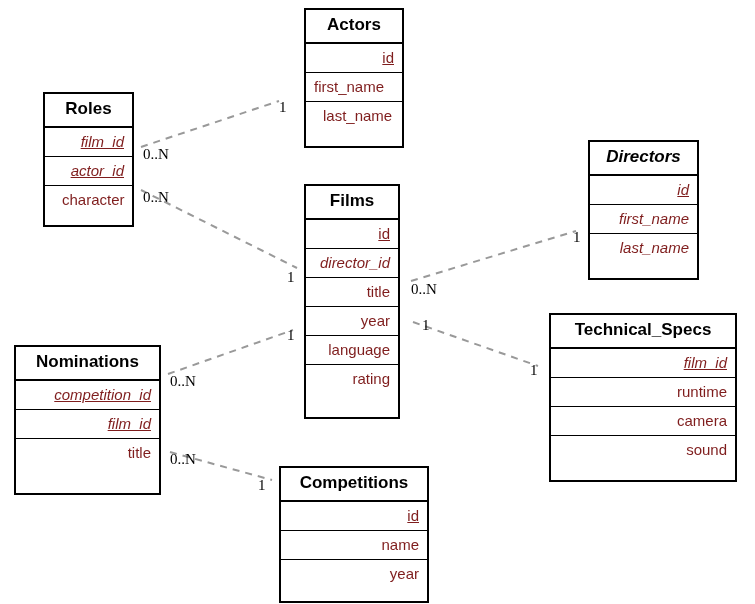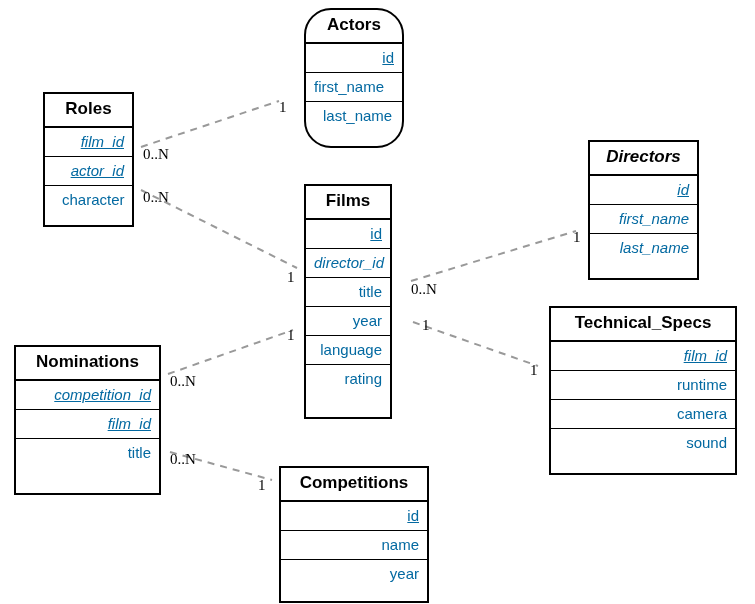--- a/index.html
+++ b/index.html
@@ -42,21 +42,21 @@
     border-bottom: 2px solid #000000;
     padding: 0 6px;
     white-space: nowrap;
     overflow: hidden;
   }
   .attr {
     box-sizing: border-box;
     height: 29px;
     line-height: 27px;
     font-size: 15px;
-    color: #0369a1;
+    color: #7f1d1d;
     padding: 0 8px;
     border-bottom: 1px solid #000000;
     white-space: nowrap;
     overflow: hidden;
     text-align: right;
   }
   .attr:last-child {
     border-bottom: none;
     padding-left: 17px;
   }
@@ -90,48 +90,48 @@
 <div id="canvas">
   <svg class="connectors" id="connector-layer">
       <line x1="141" y1="147" x2="279" y2="101" stroke="#999999" stroke-width="2" stroke-dasharray="7,6"></line>
       <line x1="141" y1="190" x2="297" y2="268" stroke="#999999" stroke-width="2" stroke-dasharray="7,6"></line>
       <line x1="411" y1="281" x2="576" y2="231" stroke="#999999" stroke-width="2" stroke-dasharray="7,6"></line>
       <line x1="413" y1="322" x2="538" y2="366" stroke="#999999" stroke-width="2" stroke-dasharray="7,6"></line>
       <line x1="168" y1="374" x2="293" y2="330" stroke="#999999" stroke-width="2" stroke-dasharray="7,6"></line>
       <line x1="170" y1="452" x2="272" y2="480" stroke="#999999" stroke-width="2" stroke-dasharray="7,6"></line>
     </svg>
   <div id="entity-layer">
-      <div class="entity" style="left: 304px; top: 8px; width: 100px; height: 140px; border-radius: 27px;">
+      <div class="entity" style="left: 304px; top: 8px; width: 100px; height: 140px;">
         <div class="entity-title">Actors</div>
         <div class="attr "><span class="key-pk">id</span></div>
         <div class="attr align-stretch"><span>first_name</span></div>
         <div class="attr align-stretch"><span>last_name</span></div>
       </div>
       <div class="entity" style="left: 43px; top: 92px; width: 91px; height: 135px;">
         <div class="entity-title">Roles</div>
         <div class="attr "><span class="key-pkfk">film_id</span></div>
         <div class="attr "><span class="key-pkfk">actor_id</span></div>
         <div class="attr "><span>character</span></div>
       </div>
-      <div class="entity" style="left: 304px; top: 184px; width: 88px; height: 235px;">
+      <div class="entity" style="left: 304px; top: 184px; width: 96px; height: 235px;">
         <div class="entity-title">Films</div>
         <div class="attr "><span class="key-pk">id</span></div>
         <div class="attr "><span class="key-fk">director_id</span></div>
         <div class="attr "><span>title</span></div>
         <div class="attr "><span>year</span></div>
         <div class="attr "><span>language</span></div>
         <div class="attr "><span>rating</span></div>
       </div>
       <div class="entity" style="left: 588px; top: 140px; width: 111px; height: 140px; font-style: italic;">
         <div class="entity-title">Directors</div>
         <div class="attr "><span class="key-pk">id</span></div>
         <div class="attr "><span>first_name</span></div>
         <div class="attr "><span>last_name</span></div>
       </div>
-      <div class="entity" style="left: 549px; top: 306px; width: 188px; height: 169px;">
+      <div class="entity" style="left: 549px; top: 313px; width: 188px; height: 169px;">
         <div class="entity-title">Technical_Specs</div>
         <div class="attr "><span class="key-pkfk">film_id</span></div>
         <div class="attr "><span>runtime</span></div>
         <div class="attr "><span>camera</span></div>
         <div class="attr "><span>sound</span></div>
       </div>
       <div class="entity" style="left: 14px; top: 345px; width: 147px; height: 150px;">
         <div class="entity-title">Nominations</div>
         <div class="attr "><span class="key-pkfk">competition_id</span></div>
         <div class="attr "><span class="key-pkfk">film_id</span></div>

